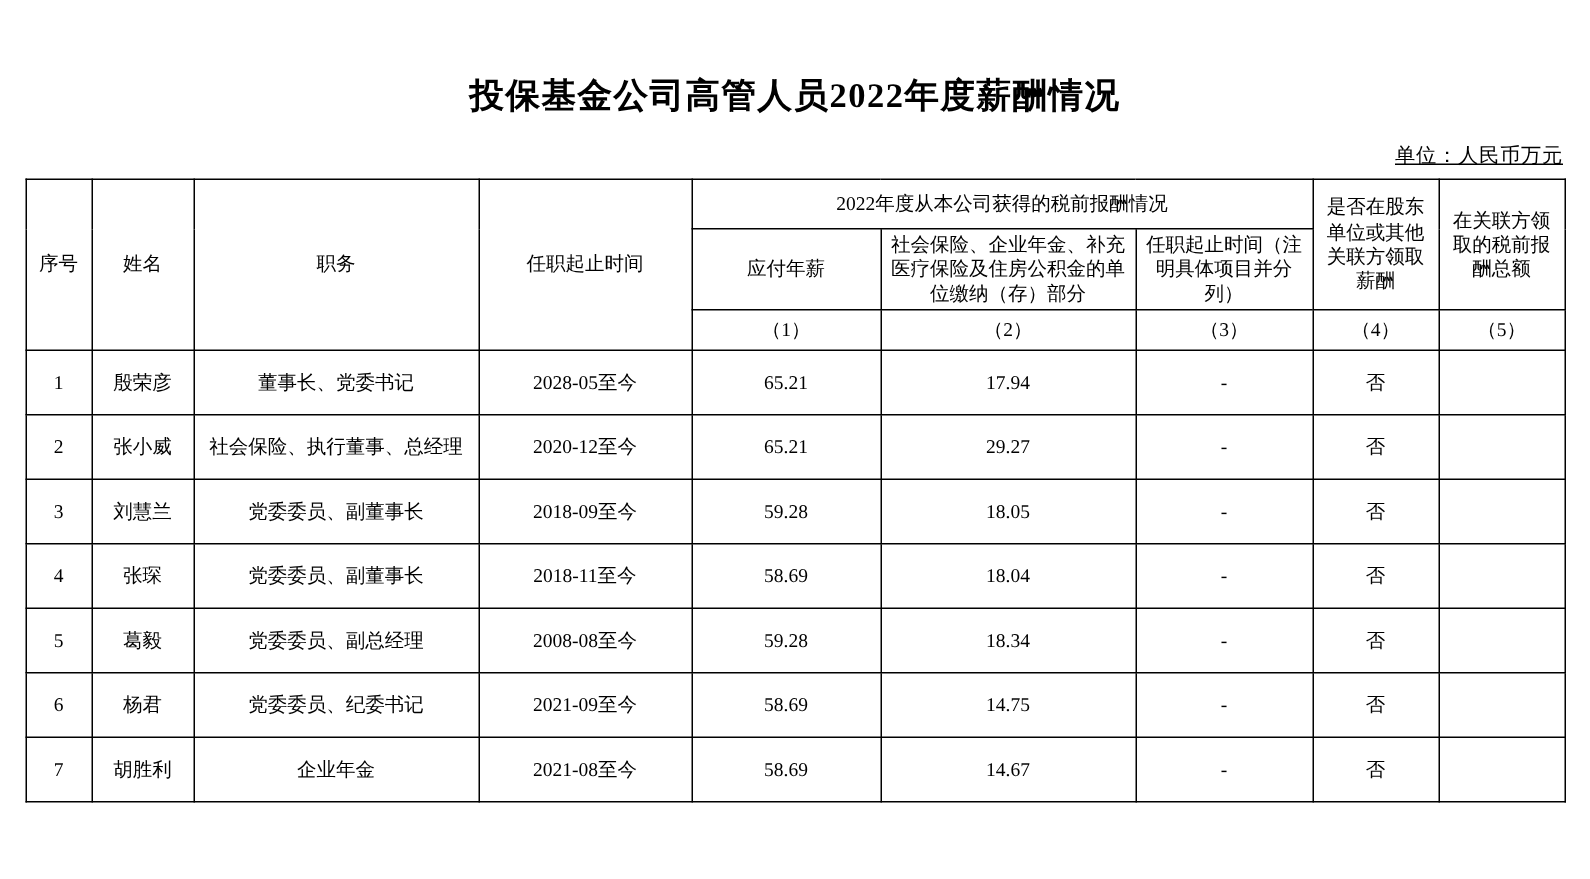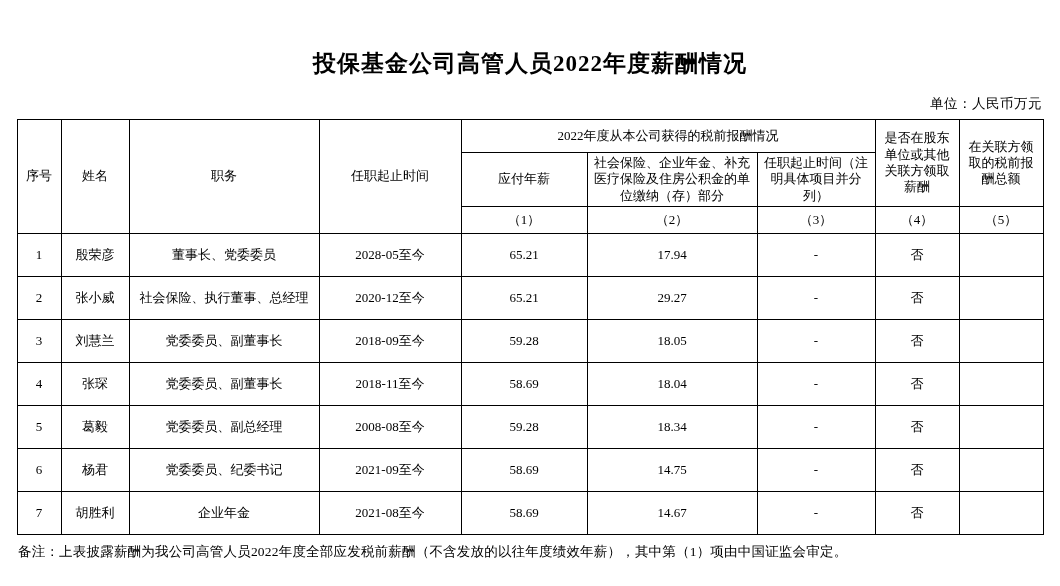--- a/index.html
+++ b/index.html
@@ -27,20 +27,21 @@
     letter-spacing: 1px;
     padding-top: 48px;
     font-family: "Liberation Serif", serif;
   }
   .unit-line {
     text-align: right;
     font-size: 13.5px;
     padding-right: 18px;
     padding-top: 16px;
     letter-spacing: 0.5px;
+    text-decoration: underline;
   }
   table.main {
     border-collapse: collapse;
     margin: 6px auto 0 auto;
     width: 1026px;
     table-layout: fixed;
   }
   table.main td, table.main th {
     border: 1px solid #000000;
     text-align: center;
@@ -136,21 +137,21 @@
         <td class="num-row-label">（1）</td>
         <td class="num-row-label">（2）</td>
         <td class="num-row-label">（3）</td>
         <td class="num-row-label">（4）</td>
         <td class="num-row-label">（5）</td>
       </tr>
 
       <tr class="data-row">
         <td>1</td>
         <td>殷荣彦</td>
-        <td>董事长、党委委员</td>
+        <td>董事长、党委书记</td>
         <td>2028-05至今</td>
         <td>65.21</td>
         <td>17.94</td>
         <td class="dash">-</td>
         <td>否</td>
         <td></td>
       </tr>
       <tr class="data-row">
         <td>2</td>
         <td>张小威</td>
@@ -213,15 +214,14 @@
         <td>2021-08至今</td>
         <td>58.69</td>
         <td>14.67</td>
         <td class="dash">-</td>
         <td>否</td>
         <td></td>
       </tr>
     </tbody>
   </table>
 
-  <div class="note">备注：上表披露薪酬为我公司高管人员2022年度全部应发税前薪酬（不含发放的以往年度绩效年薪），其中第（1）项由中国证监会审定。</div>
 
 </div>
 
 </body></html>

